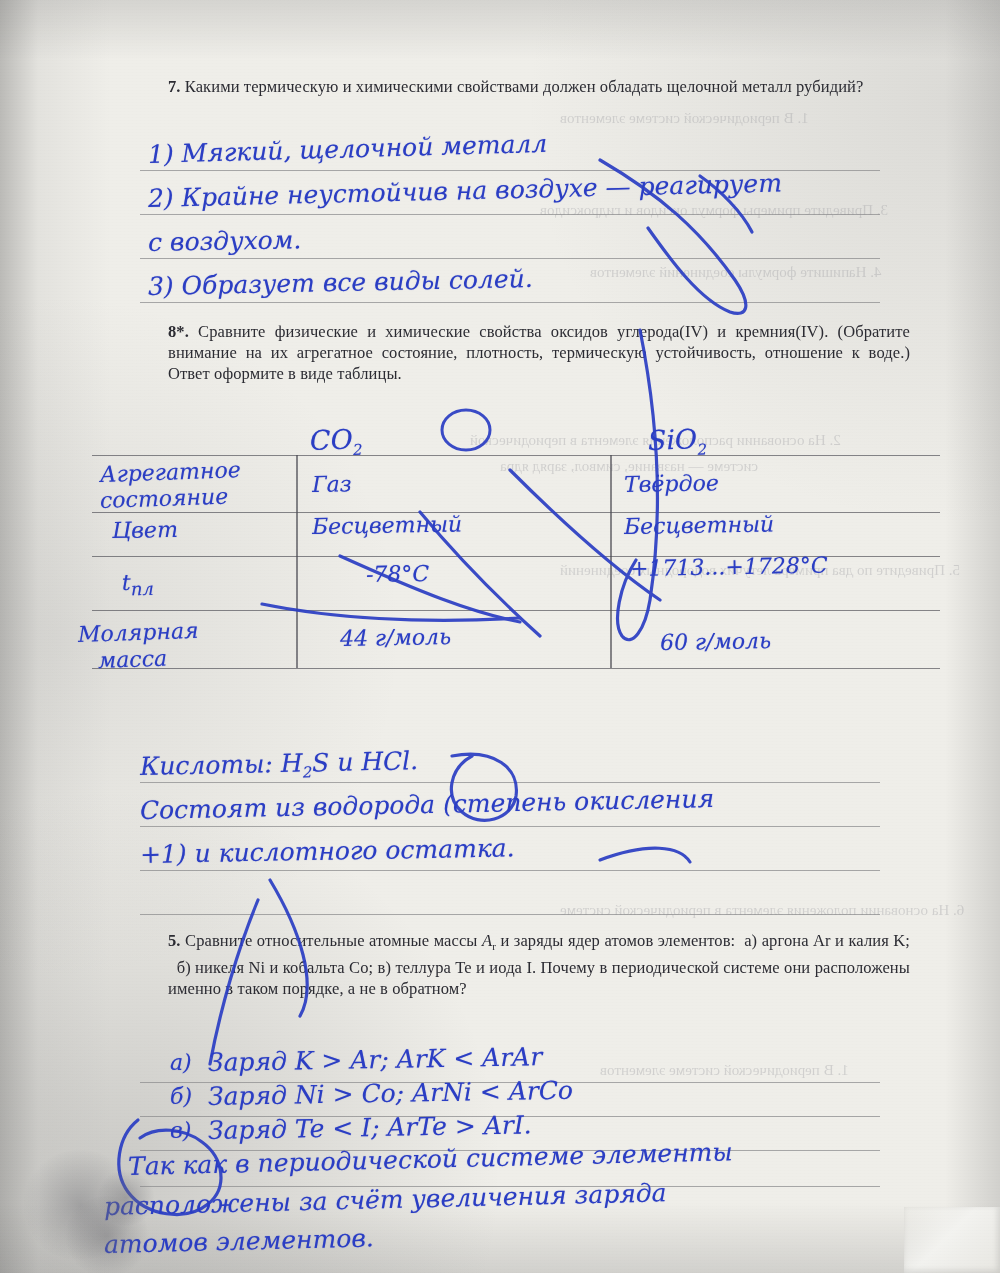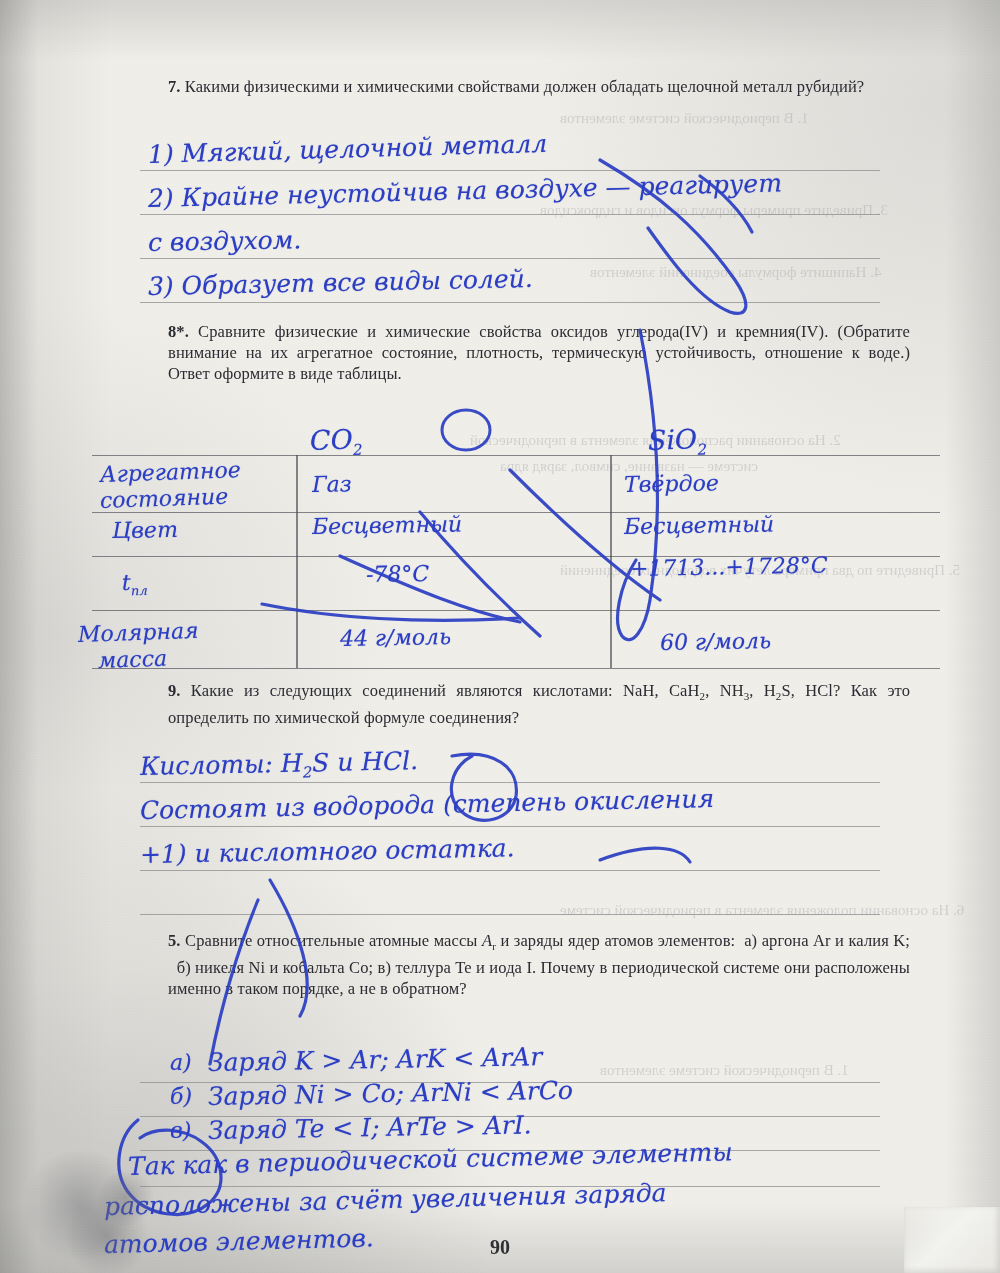--- a/index.html
+++ b/index.html
@@ -123,32 +123,28 @@
     <div class="ghost" style="left:500px;top:456px;">системе — название, символ, заряд ядра</div>
     <div class="ghost" style="left:560px;top:560px;">5. Приведите по два примера летучих водородных соединений</div>
     <div class="ghost" style="left:560px;top:900px;">6. На основании положения элемента в периодической системе</div>
     <div class="ghost" style="left:600px;top:1060px;">1. В периодической системе элементов</div>
   </div>
 
   <div class="content">
 
     <div class="q" style="left:168px;top:76px;width:742px;">
       <b>7.</b>
-      <span>Какими физическими и химическими свойствами должен обладать щелочной металл рубидий?</span>
+      <span>Какими термическую и химическими свойствами должен обладать щелочной металл рубидий?</span>
     </div>
 
     <div class="q" style="left:168px;top:321px;width:742px;">
       <b>8*.</b>
       <span>Сравните физические и химические свойства оксидов углерода(IV) и кремния(IV). (Обратите внимание на их агрегатное состояние, плотность, термическую устойчивость, отношение к воде.) Ответ оформите в виде таблицы.</span>
     </div>
 
-    <div class="q" style="left:168px;top:680px;width:742px;">
-      <b>9.</b>
-      <span>Какие из следующих соединений являются кислотами: NaH, CaH<sub>2</sub>, NH<sub>3</sub>, H<sub>2</sub>S, HCl? Как это определить по химической формуле соединения?</span>
-    </div>
 
     <div class="q" style="left:168px;top:930px;width:742px;">
       <b>5.</b>
       <span>Сравните относительные атомные массы <i>A</i><sub>r</sub> и заряды ядер атомов элементов: &nbsp;а) аргона Ar и калия K; &nbsp; б) никеля Ni и кобальта Co; в) теллура Te и иода I. Почему в периодической системе они расположены именно в таком порядке, а не в обратном?</span>
     </div>
   </div>
 
   <div class="content">
     <div class="rule" style="left:140px;top:170px;width:740px;"></div>
     <div class="rule" style="left:140px;top:214px;width:740px;"></div>
@@ -188,21 +184,21 @@
 
     <div class="hw sm" style="left:100px;top:462px;transform:rotate(-2deg);">Агрегатное</div>
     <div class="hw sm" style="left:100px;top:488px;transform:rotate(-2deg);">состояние</div>
     <div class="hw sm" style="left:312px;top:472px;transform:rotate(-1deg);text-align:center;">Газ</div>
     <div class="hw sm" style="left:624px;top:472px;transform:rotate(-1deg);">Твёрдое</div>
 
     <div class="hw sm" style="left:112px;top:518px;transform:rotate(-1deg);">Цвет</div>
     <div class="hw sm" style="left:312px;top:514px;transform:rotate(-1deg);">Бесцветный</div>
     <div class="hw sm" style="left:624px;top:514px;transform:rotate(-1deg);">Бесцветный</div>
 
-    <div class="hw sm" style="left:122px;top:570px;transform:rotate(-1deg);">t<sub style="font-size:13px">пл</sub></div>
+    <div class="hw sm" style="left:122px;top:570px;transform:rotate(-1deg);">t<sub style="font-size:18px">пл</sub></div>
     <div class="hw sm" style="left:366px;top:562px;transform:rotate(-1deg);">-78°C</div>
     <div class="hw sm" style="left:630px;top:556px;transform:rotate(-1deg);">+1713...+1728°C</div>
 
     <div class="hw sm" style="left:78px;top:622px;transform:rotate(-2deg);">Молярная</div>
     <div class="hw sm" style="left:98px;top:648px;transform:rotate(-2deg);">масса</div>
     <div class="hw sm" style="left:340px;top:626px;transform:rotate(-1deg);">44 г/моль</div>
     <div class="hw sm" style="left:660px;top:630px;transform:rotate(-1deg);">60 г/моль</div>
 
     <div class="hw" style="left:140px;top:752px;transform:rotate(-1.2deg);">Кислоты: H<sub style="font-size:15px">2</sub>S и HCl.</div>
     <div class="hw" style="left:140px;top:796px;transform:rotate(-1.2deg);">Состоят из водорода (степень окисления</div>
@@ -237,16 +233,15 @@
       <path d="M258 900 C238 948, 220 1010, 210 1064"></path>
       <path d="M138 1120 C118 1136, 112 1170, 128 1192 C146 1216, 186 1222, 208 1204 C228 1188, 224 1158, 202 1142 C184 1128, 156 1126, 140 1138"></path>
       <path d="M600 860 C648 842, 680 846, 690 862"></path>
     </g>
   </svg>
 
   <div class="blotch" style="left:20px;top:1150px;width:120px;height:110px;"></div>
   <div class="blotch" style="left:62px;top:1196px;width:90px;height:80px;"></div>
   <div class="blotch" style="left:96px;top:1170px;width:60px;height:56px;"></div>
 
-  <div class="pagenum" style="top:1236px;">90</div>
   <div class="corner-fold"></div>
   <div class="grain"></div>
 </div>
 
 </body></html>

